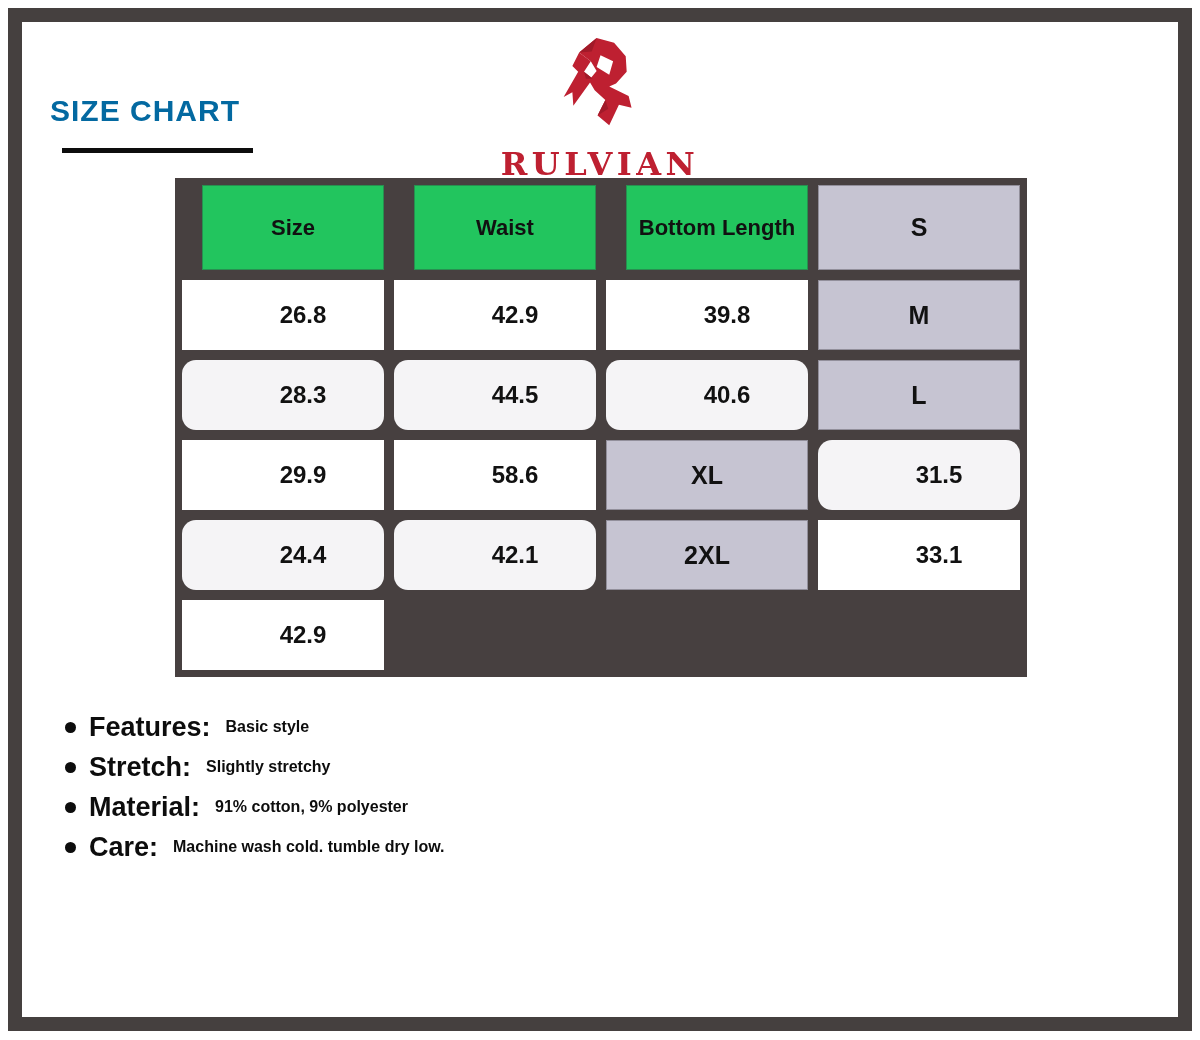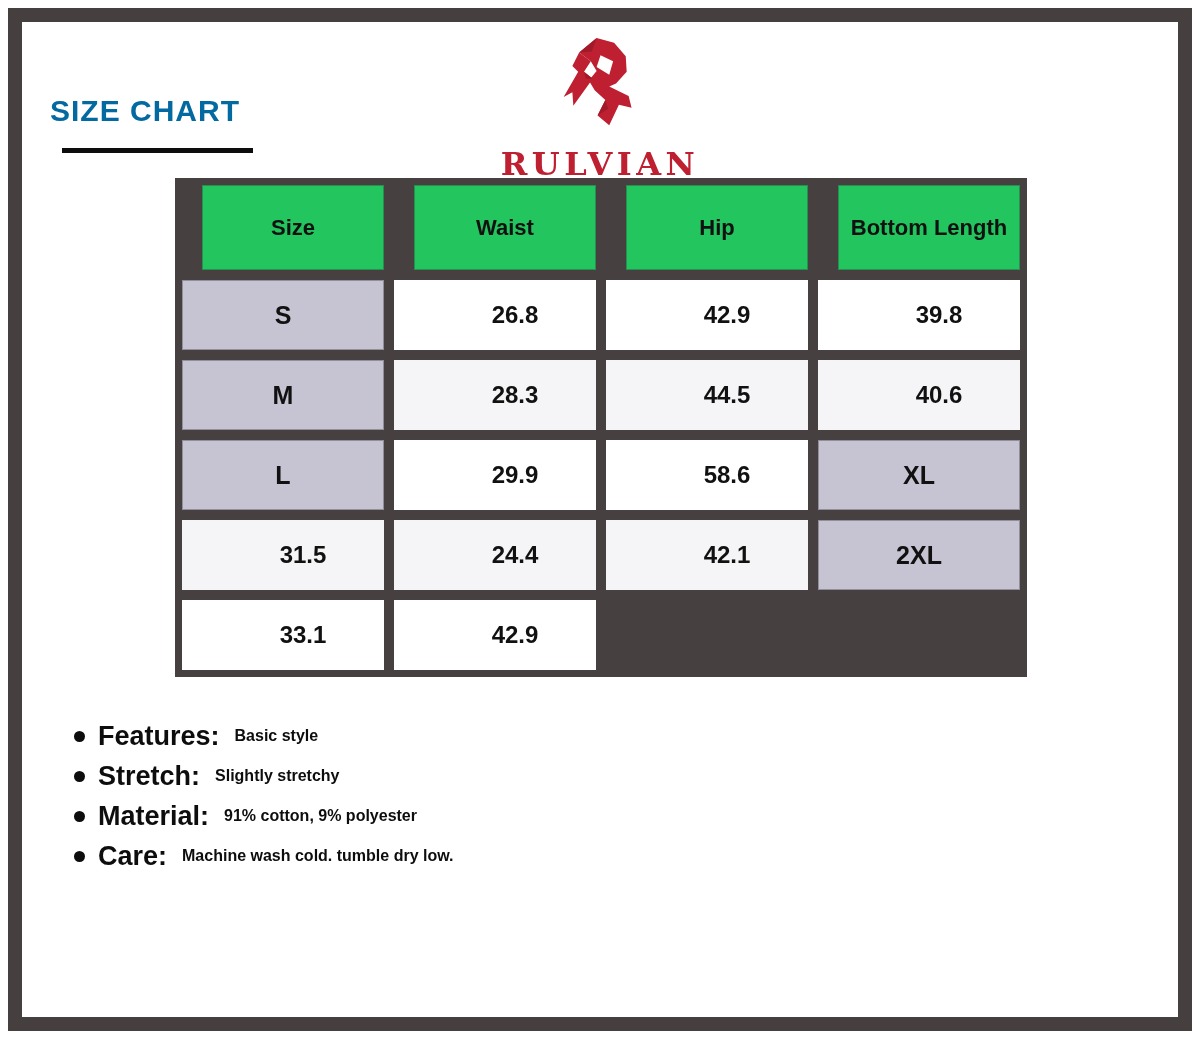--- a/index.html
+++ b/index.html
@@ -37,24 +37,24 @@
     display:grid;grid-template-columns:repeat(4,1fr);
     grid-template-rows:85px 70px 70px 70px 70px 70px;gap:10px;
   }
   .cell{
     display:flex;align-items:center;justify-content:center;
     font-weight:bold;box-sizing:border-box;
   }
   .cell.head{background:#22c55e;border:1px solid rgba(50,45,55,0.35);font-size:22px;margin-left:20px;}
   .cell.size{background:#c6c4d2;border:1px solid rgba(50,45,55,0.35);font-size:25px;}
   .cell.data{background:#ffffff;font-size:24px;padding-left:40px;}
-  .cell.data.alt{background:#f5f4f6;}
+  .cell.data.alt{background:#f5f4f6;border-radius:14px;}
   
   .details{
-    position:absolute;left:58px;top:700px;list-style:none;margin:16px;padding:0;text-align:right;
+    position:absolute;left:58px;top:700px;list-style:none;margin:7px;padding:0;text-align:right;
   }
   .details li{
     height:40px;display:flex;align-items:center;white-space:nowrap;
   }
   .dot{
     width:11px;height:11px;border-radius:50%;background:#0d0d0d;
     margin-right:13px;flex:0 0 auto;
   }
   .detail-label{font-size:27px;font-weight:bold;color:#0d0d0d;}
   .detail-value{font-size:16px;font-weight:bold;color:#0d0d0d;margin-left:15px;}
@@ -79,21 +79,20 @@
     <path fill="#a11a29" d="M28,18 L46,3 L41,17 Z"></path>
     <path fill="#a11a29" d="M47,83 L55,67 L58,76 Z"></path>
     <path fill="#a11a29" d="M33,38 L42,45 L35,45 Z"></path>
   </svg>
   <div class="brand-name">RULVIAN</div>
 </div>
 
 <div class="size-table">
   <div class="cell head">Size</div>
   <div class="cell head">Waist</div>
-  <div class="cell head">Hip</div>
   <div class="cell head">Bottom Length</div>
 
   <div class="cell size">S</div>
   <div class="cell data">26.8</div>
   <div class="cell data">42.9</div>
   <div class="cell data">39.8</div>
 
   <div class="cell size">M</div>
   <div class="cell data alt">28.3</div>
   <div class="cell data alt">44.5</div>

